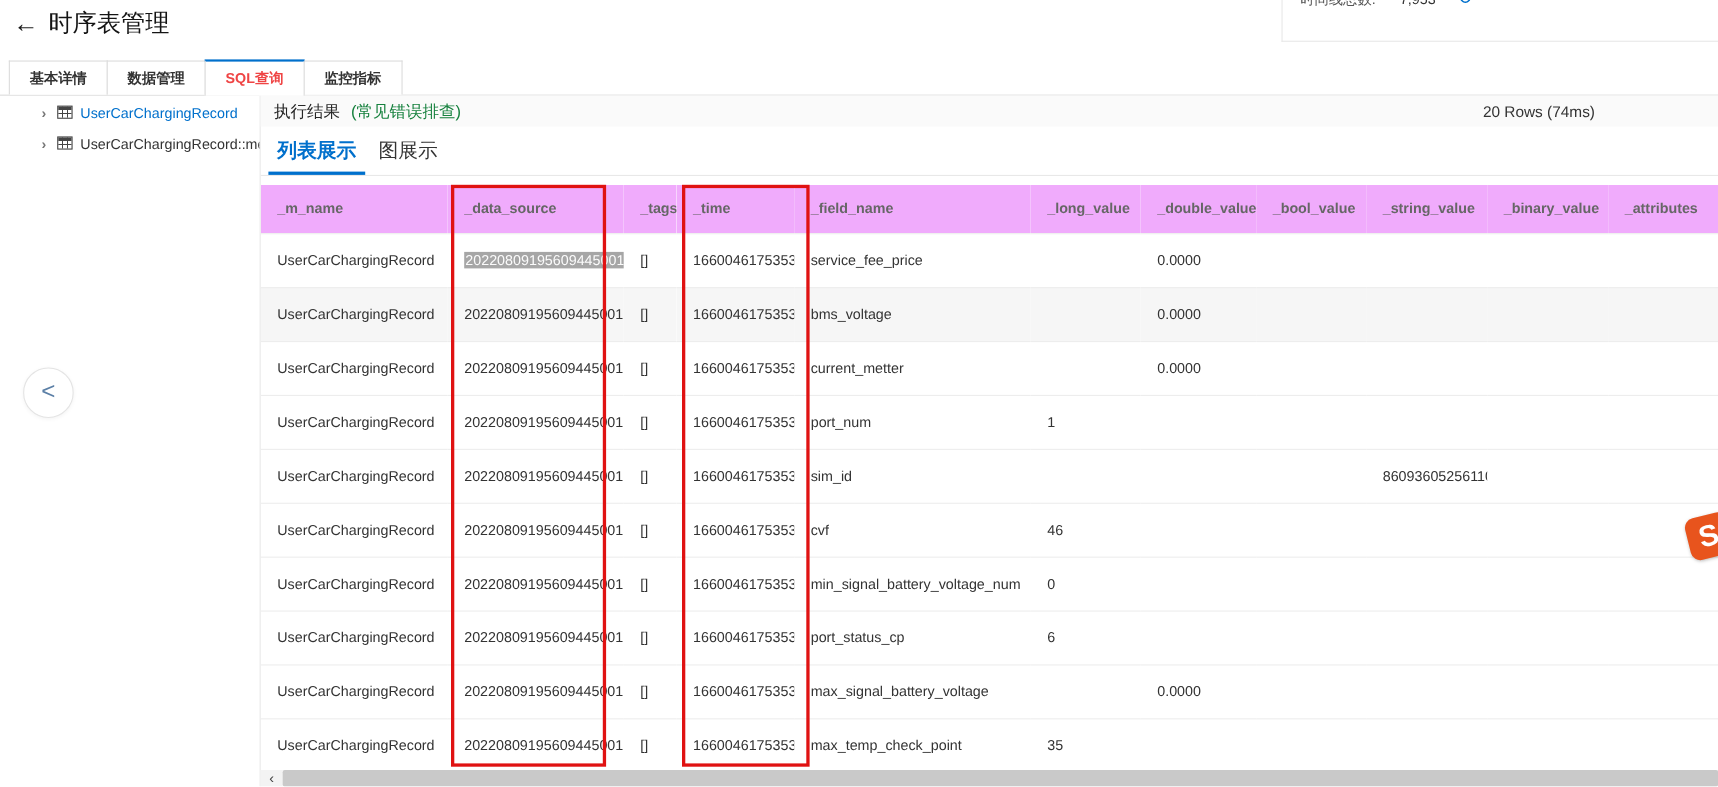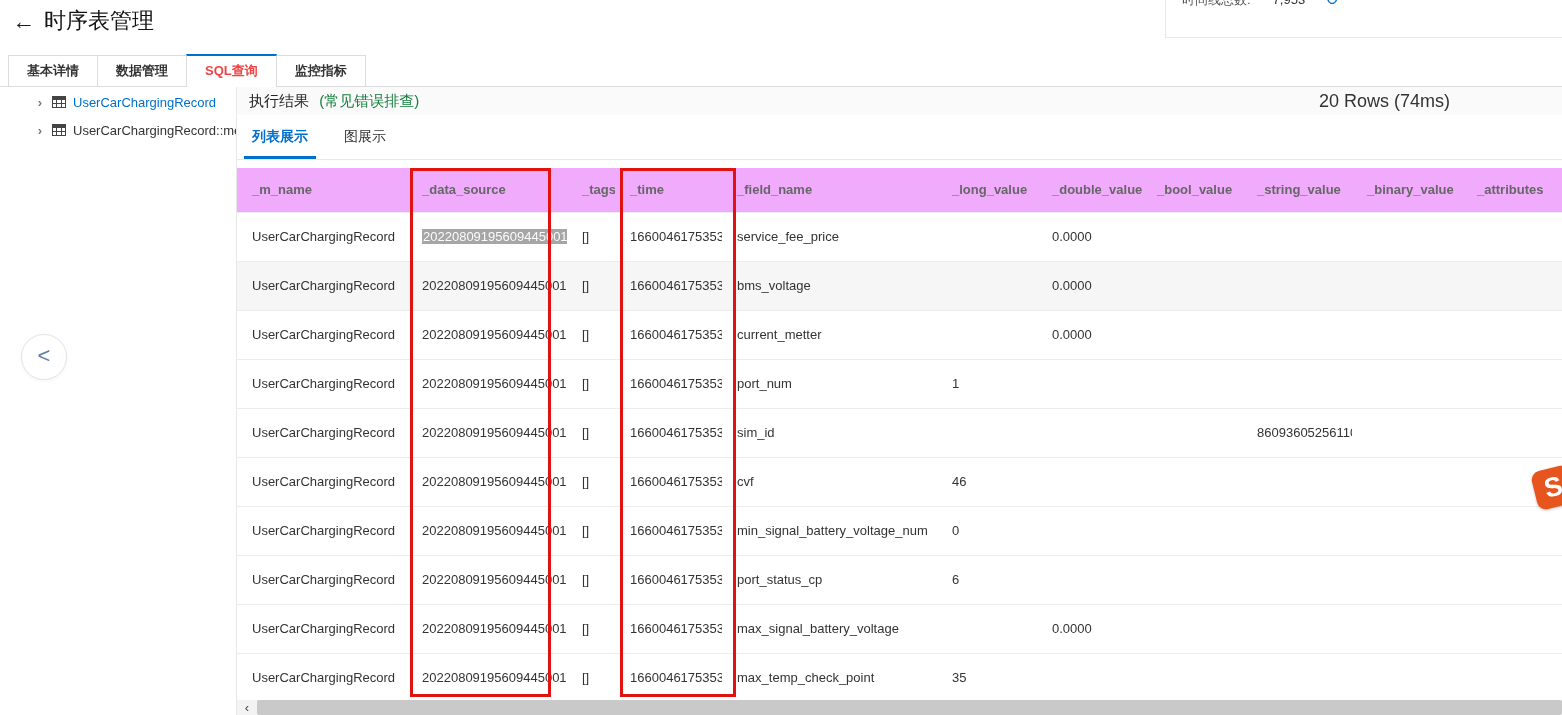--- a/index.html
+++ b/index.html
@@ -70,25 +70,25 @@
   }
 
   
   .content { position:absolute; left:236px; top:87px; right:0; bottom:0; border-left:1px solid #e8e8e8; background:#fff; }
   .resultbar {
     height:28px; background:#fafafa; display:flex; align-items:center; justify-content:space-between;
     padding:0 12px; font-size:15px;
   }
   .result-title { color:#262626; font-weight:400; }
   .result-link { color:#15803d; margin-left:6px; cursor:pointer; font-weight:400; }
-  .row-summary { font-size:18px; color:#333; margin-right:100px; }
+  .row-summary { font-size:14px; color:#333; margin-right:100px; }
 
   .subtabs {
-    height:45px; display:flex; align-items:stretch; gap:36px; padding:0 15px;
-    border-bottom:1px solid #e8e8e8; font-size:14px;
+    height:45px; display:flex; align-items:stretch; gap:20px; padding:0 15px;
+    border-bottom:1px solid #e8e8e8; font-size:18px;
   }
   .subtab { display:flex; align-items:center; position:relative; color:#333; cursor:pointer; }
   .subtab.active { color:#0070cc; font-weight:bold; }
   .subtab.active::after {
     content:""; position:absolute; left:-8px; right:-8px; bottom:0; height:3px; background:#0070cc;
   }
 
   
   .tablewrap { margin-top:8px; }
   table.result { width:100%; border-collapse:collapse; table-layout:fixed; font-size:13px; }

